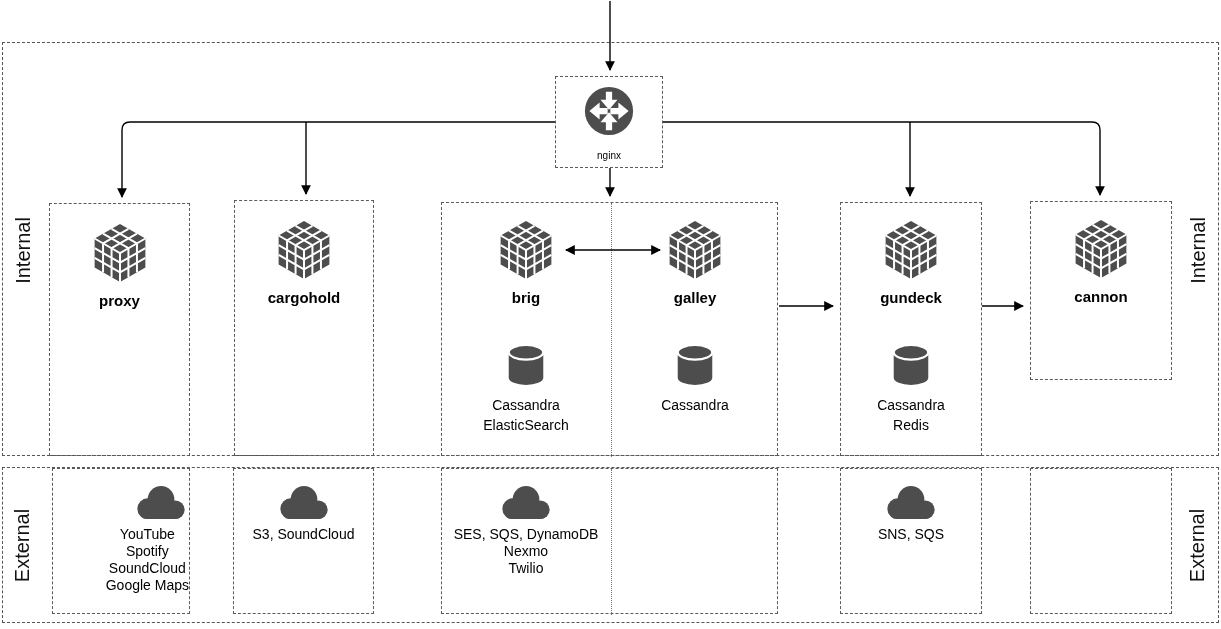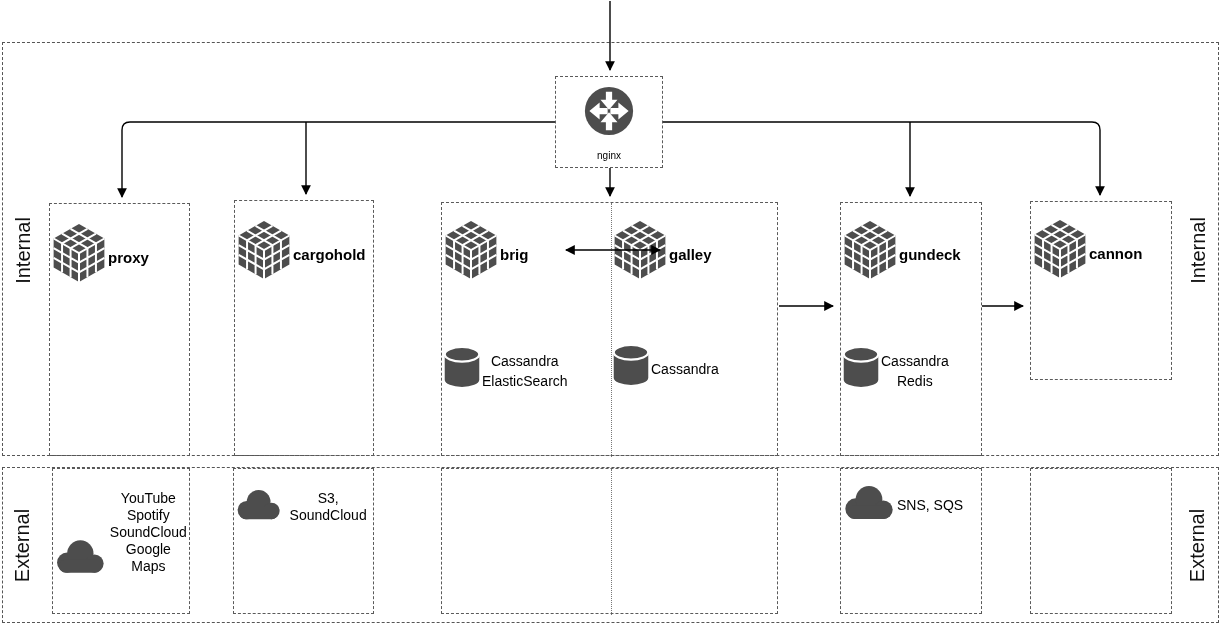--- a/index.html
+++ b/index.html
@@ -3,21 +3,21 @@
 <meta charset="utf-8">
 <style>
   html,body{margin:0;padding:0;background:#fff;}
   #canvas{position:relative;width:1221px;height:629px;background:#fff;
           font-family:"Liberation Sans",sans-serif;color:#111;overflow:hidden;}
   .band{position:absolute;border:1px dashed #555;box-sizing:border-box;background:transparent;}
   .box{position:absolute;border:1px dashed #5a5a5a;box-sizing:border-box;background:transparent;}
   .divider{position:absolute;width:0;border-left:1px dotted #777;}
   .band-label{position:absolute;width:40px;display:flex;align-items:center;justify-content:center;}
   .band-label span{transform:rotate(-90deg);white-space:nowrap;font-size:20px;color:#111;}
-  .node{position:absolute;display:flex;flex-direction:row;align-items:center;}
+  .node{position:absolute;display:flex;flex-direction:column;align-items:center;}
   .svc-label{margin-top:8px;font-size:15px;font-weight:bold;color:#000;text-align:center;}
   .sub{margin-top:8px;font-size:14px;line-height:20px;text-align:center;color:#000;}
   .sub span{display:block;}
   .ext-sub{margin-top:5px;font-size:14px;line-height:17px;text-align:center;color:#000;}
   .ext-sub span{display:block;}
   .nginx-label{position:absolute;bottom:6px;left:0;right:0;text-align:center;font-size:10px;color:#000;margin-top:28px;}
   #connectors{position:absolute;left:0;top:0;z-index:6;pointer-events:none;}
   svg.icon{display:block;}
 </style>
 </head>
@@ -185,20 +185,30 @@
           <use href="#cloud"></use>
         </svg>
       <div class="ext-sub">
         <span>S3, SoundCloud</span>
       </div>
     </div>
   </div>
 
   <div class="box" style="left:441px;top:468px;width:337px;height:146px;">
     <div class="divider" style="left:169px;top:0;height:146px;"></div>
+    <div class="node" style="left:0;width:168px;top:16px;">
+      <svg class="icon" width="56" height="36" viewBox="0 0 54 35">
+          <use href="#cloud"></use>
+        </svg>
+      <div class="ext-sub">
+        <span>SES, SQS, DynamoDB</span>
+        <span>Nexmo</span>
+        <span>Twilio</span>
+      </div>
+    </div>
   </div>
 
   <div class="box" style="left:840px;top:468px;width:142px;height:146px;">
     <div class="node" style="left:0;right:0;top:16px;">
       <svg class="icon" width="56" height="36" viewBox="0 0 54 35">
           <use href="#cloud"></use>
         </svg>
       <div class="ext-sub">
         <span>SNS, SQS</span>
       </div>

